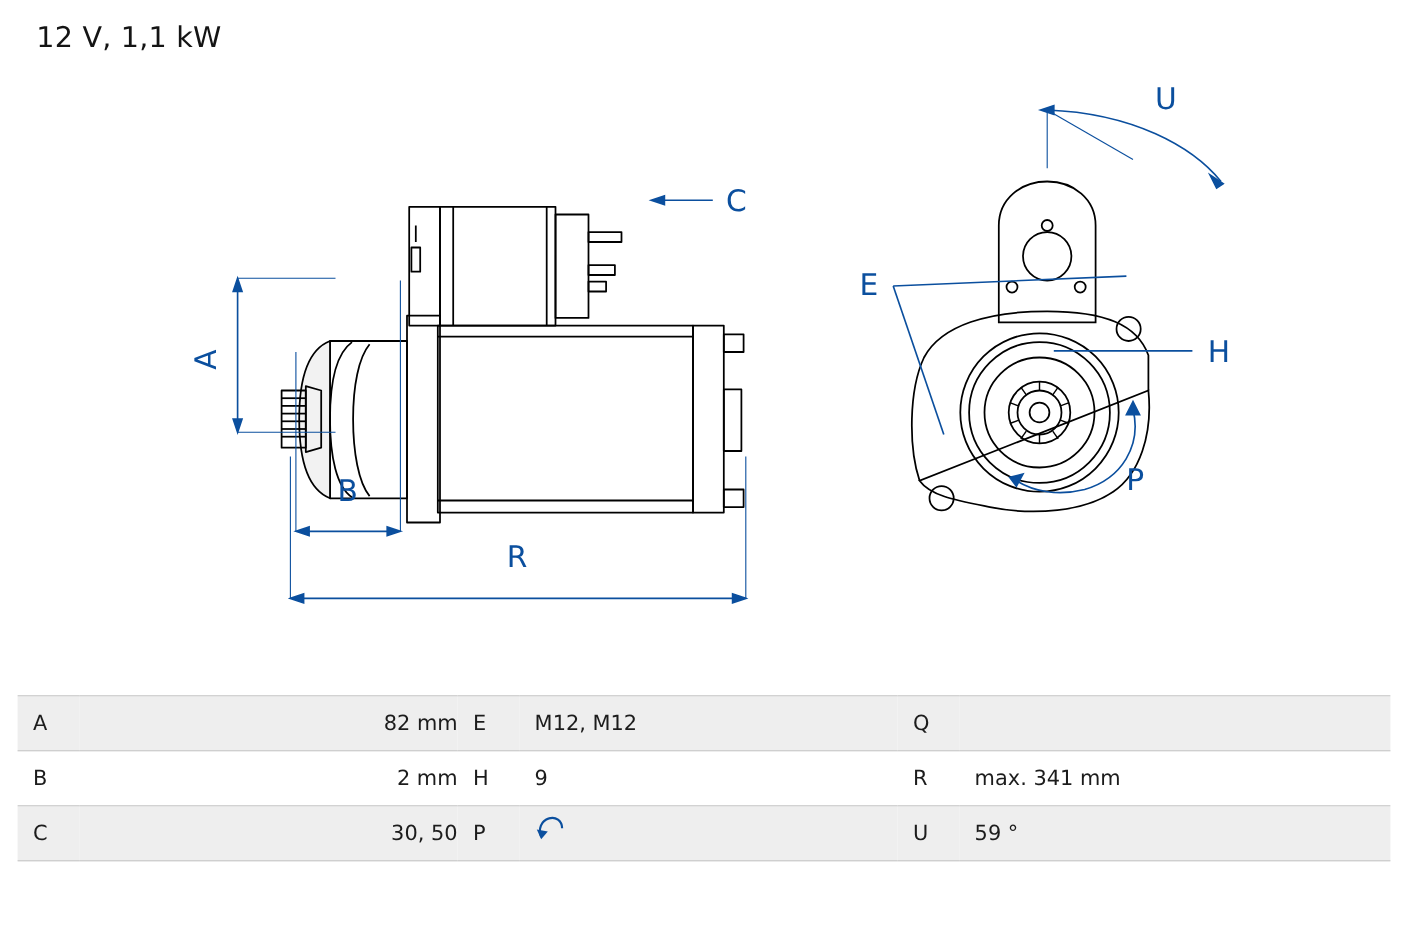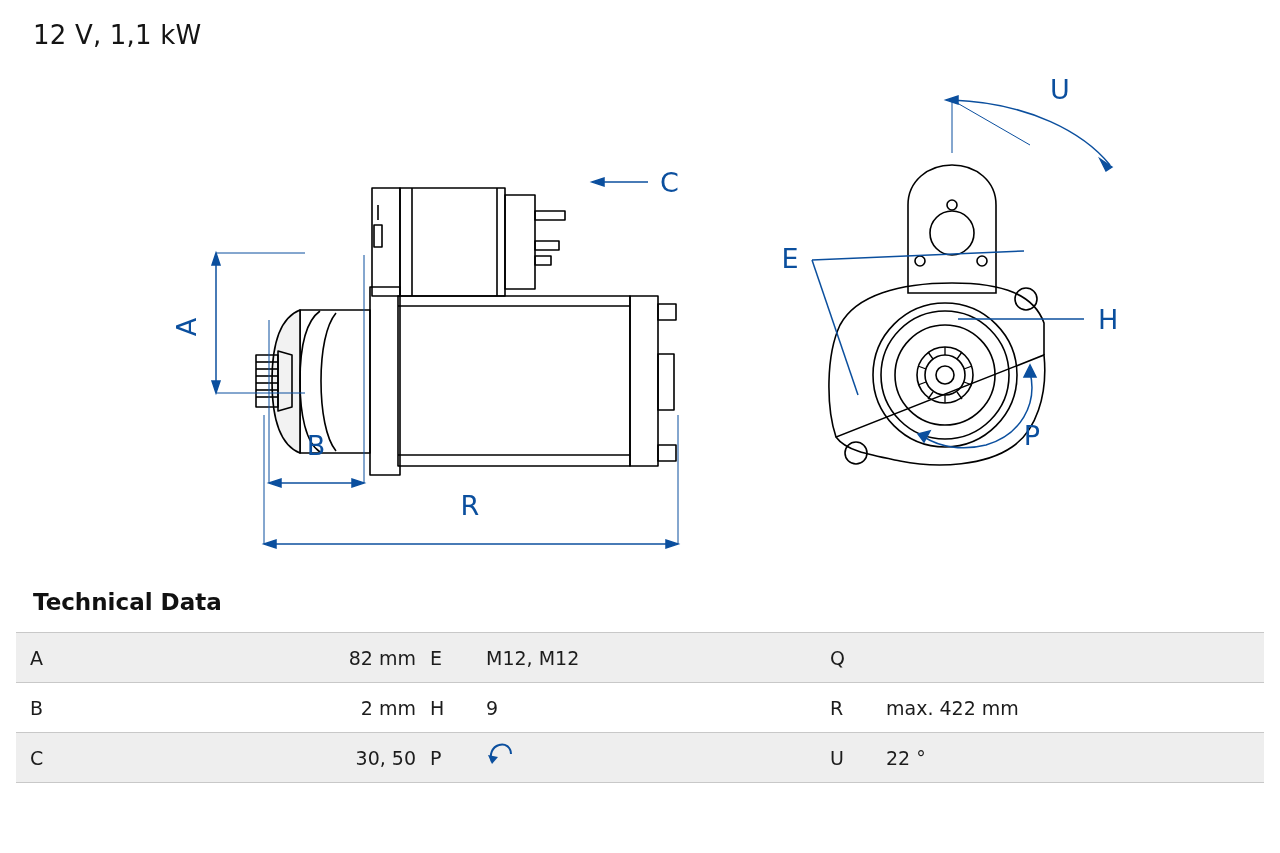--- a/index.html
+++ b/index.html
@@ -193,51 +193,50 @@
       <polygon points="1112,112 1100,104 1106,116"></polygon>
       <text x="1060" y="44" font-size="27" fill="#0b4f9e" stroke="none" text-anchor="middle">U</text>
 
       <path d="M1030 317 C1038 350 1020 380 986 390 C962 396 940 392 924 382" fill="none"></path>
       <polygon points="1030,310 1024,322 1036,322"></polygon>
       <polygon points="918,379 930,376 924,387"></polygon>
       <text x="1032" y="390" font-size="27" fill="#0b4f9e" stroke="none" text-anchor="middle">P</text>
     </g>
   </svg>
 
-  <div class="tech-title">Technical Data</div>
 
   <table class="tech">
     <tbody>
       <tr class="r-odd">
         <td class="key">A</td>
         <td class="val-a">82 mm</td>
         <td class="key-b">E</td>
         <td class="val-b">M12, M12</td>
         <td class="key-c">Q</td>
         <td></td>
       </tr>
       <tr class="r-even">
         <td class="key">B</td>
         <td class="val-a">2 mm</td>
         <td class="key-b">H</td>
         <td class="val-b">9</td>
         <td class="key-c">R</td>
-        <td>max. 422 mm</td>
+        <td>max. 341 mm</td>
       </tr>
       <tr class="r-odd">
         <td class="key">C</td>
         <td class="val-a">30, 50</td>
         <td class="key-b">P</td>
         <td class="val-b">
           <span class="rot-icon">
             <svg width="34" height="30" viewBox="0 0 34 30" fill="none" stroke="#0b4f9e" stroke-width="2">
               <path d="M25 13 C25 6 19 2 13 4 C6 6 3 14 6 21"></path>
               <polygon points="6,23 2,14 12,16" fill="#0b4f9e" stroke="none"></polygon>
             </svg>
           </span>
         </td>
         <td class="key-c">U</td>
-        <td>22 °</td>
+        <td>59 °</td>
       </tr>
     </tbody>
   </table>
 
 </div>
 
 </body></html>

